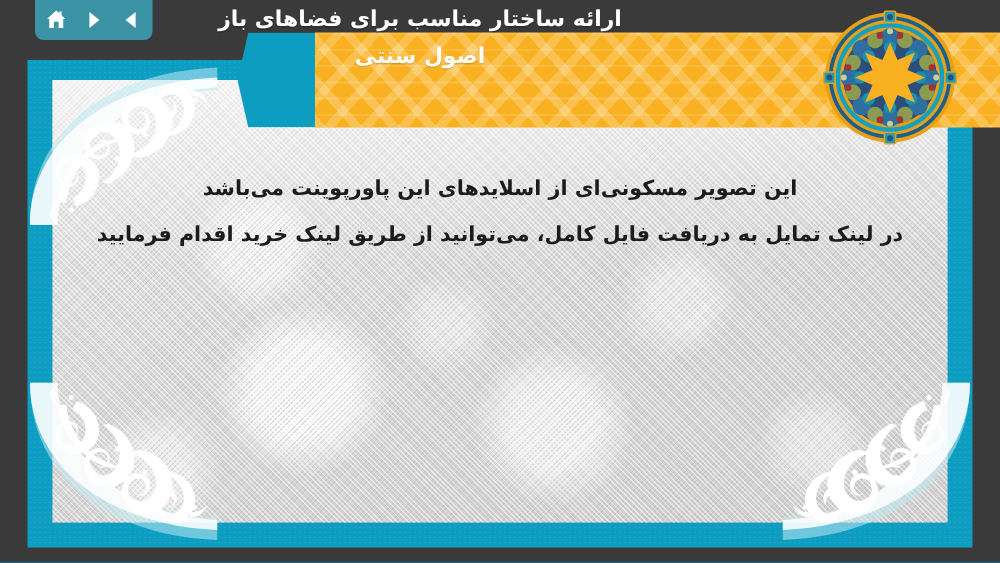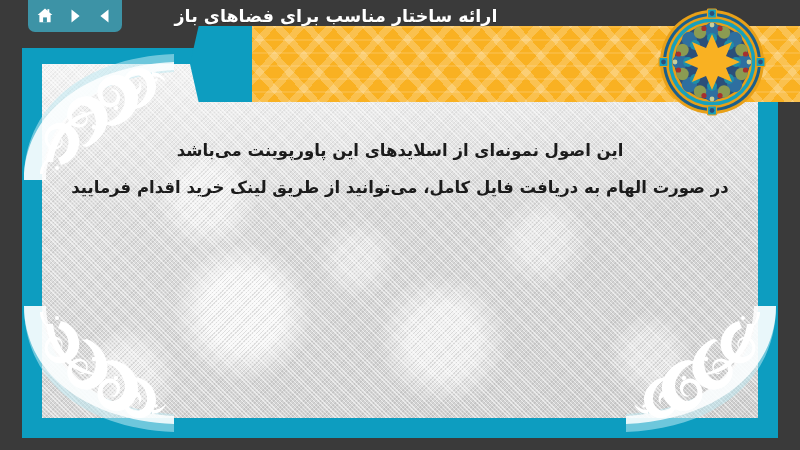--- a/index.html
+++ b/index.html
@@ -211,20 +211,21 @@
 
   <div id="title-banner">
     <div id="banner-point"></div>
     <div id="banner-body">
       <div id="banner-weave"></div>
     </div>
   </div>
 
   <div id="title-text">
     <div>ارائه ساختار مناسب برای فضاهای باز</div>
+    <div>اصول سنتی</div>
   </div>
 
   <svg id="mandala" viewBox="0 0 108 108">
     <circle cx="54" cy="54" r="52" fill="#e8a018"></circle>
     <circle cx="54" cy="54" r="49" fill="#1b5f8c"></circle>
     <circle cx="54" cy="54" r="46" fill="#e8a018"></circle>
     <circle cx="54" cy="54" r="43.5" fill="#17a0bd"></circle>
     <circle cx="54" cy="54" r="40" fill="#e8a018"></circle>
     <circle cx="54" cy="54" r="37.5" fill="#2b4f7a"></circle>
     <g id="mandala-petals">
@@ -286,22 +287,22 @@
     </g>
     <g fill="#2b4f7a">
       <circle cx="54" cy="5.5" r="2.4"></circle>
         <circle cx="54" cy="102.5" r="2.4"></circle>
       <circle cx="5.5" cy="54" r="2.4"></circle>
         <circle cx="102.5" cy="54" r="2.4"></circle>
     </g>
   </svg>
 
   <div id="body-text">
-    <div class="body-line">این اصول نمونه‌ای از اسلایدهای این پاورپوینت می‌باشد</div>
-    <div class="body-line">در صورت الهام به دریافت فایل کامل، می‌توانید از طریق لینک خرید اقدام فرمایید</div>
+    <div class="body-line">این تصویر مسکونی‌ای از اسلایدهای این پاورپوینت می‌باشد</div>
+    <div class="body-line">در لینک تمایل به دریافت فایل کامل، می‌توانید از طریق لینک خرید اقدام فرمایید</div>
   </div>
 </div>
 
 <div id="nav-bar">
   <div class="nav-btn" title="Back">
     <svg width="16" height="16" viewBox="0 0 16 16">
       <path d="M11.5,1.6 L3.4,8 L11.5,14.4 Z" fill="#ffffff"></path>
     </svg>
   </div>
   <div class="nav-btn" title="Forward">

